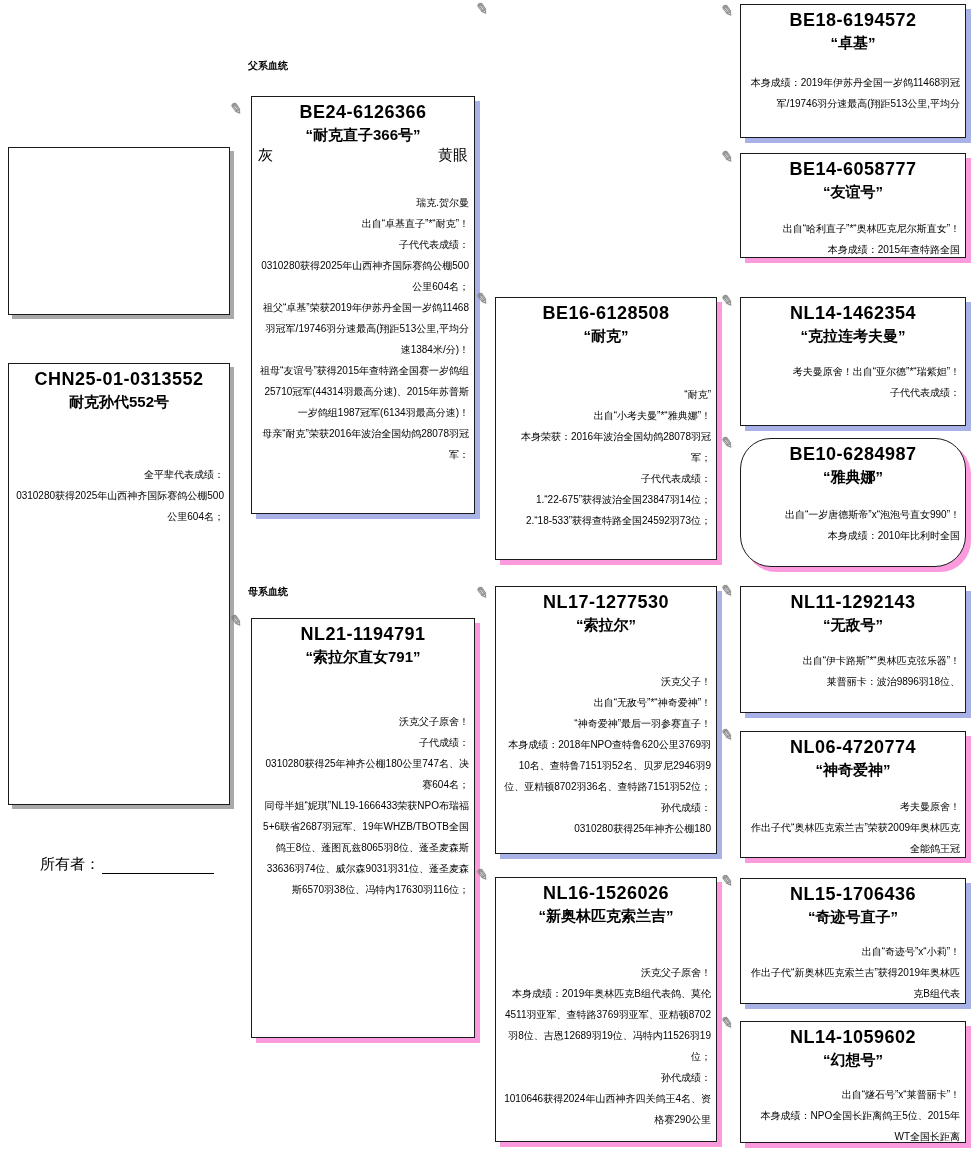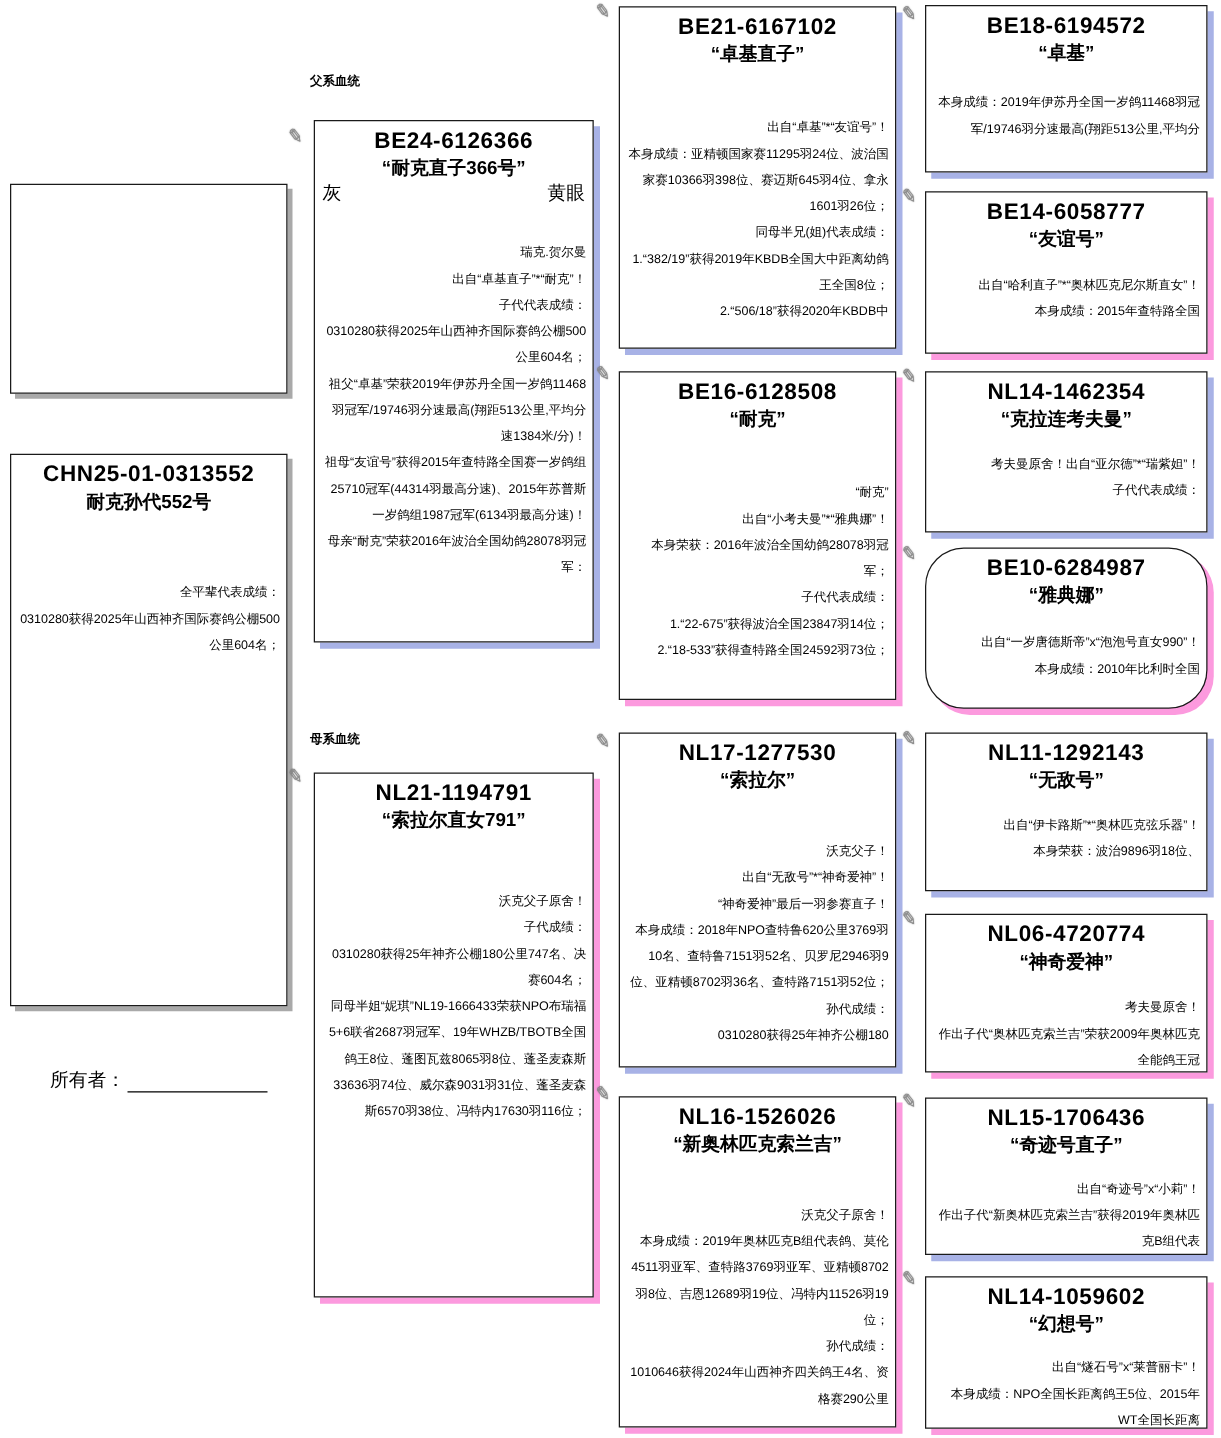--- a/index.html
+++ b/index.html
@@ -60,29 +60,20 @@
 
   <div class="box female" style="left:251px;top:618px;width:224px;height:420px;">
     <div class="ring">NL21-1194791</div>
     <div class="pname">“索拉尔直女791”</div>
     <div class="pbody" style="margin-top:44px;">沃克父子原舍！
 子代成绩：
 0310280获得25年神齐公棚180公里747名、决赛604名；
 同母半姐“妮琪”NL19-1666433荣获NPO布瑞福5+6联省2687羽冠军、19年WHZB/TBOTB全国鸽王8位、蓬图瓦兹8065羽8位、蓬圣麦森斯33636羽74位、威尔森9031羽31位、蓬圣麦森斯6570羽38位、冯特内17630羽116位；</div>
   </div>
 
-  <div class="box male" style="left:495px;top:5px;width:222px;height:274px;">
-    <div class="ring">BE21-6167102</div>
-    <div class="pname">“卓基直子”</div>
-    <div class="pbody" style="margin-top:38px;">出自“卓基”*“友谊号”！
-本身成绩：亚精顿国家赛11295羽24位、波治国家赛10366羽398位、赛迈斯645羽4位、拿永1601羽26位；
-同母半兄(姐)代表成绩：
-1.“382/19”获得2019年KBDB全国大中距离幼鸽王全国8位；
-2.“506/18”获得2020年KBDB中</div>
-  </div>
 
   <div class="box female" style="left:495px;top:297px;width:222px;height:263px;">
     <div class="ring">BE16-6128508</div>
     <div class="pname">“耐克”</div>
     <div class="pbody" style="margin-top:38px;">“耐克”
 出自“小考夫曼”*“雅典娜”！
 本身荣获：2016年波治全国幼鸽28078羽冠军；
 子代代表成绩：
 1.“22-675”获得波治全国23847羽14位；
 2.“18-533”获得查特路全国24592羽73位；</div>
@@ -106,21 +97,21 @@
 孙代成绩：
 1010646获得2024年山西神齐四关鸽王4名、资格赛290公里</div>
   </div>
 
   <div class="box male" style="left:740px;top:4px;width:226px;height:134px;">
     <div class="ring">BE18-6194572</div>
     <div class="pname">“卓基”</div>
     <div class="pbody" style="margin-top:19px;">本身成绩：2019年伊苏丹全国一岁鸽11468羽冠军/19746羽分速最高(翔距513公里,平均分</div>
   </div>
 
-  <div class="box female" style="left:740px;top:153px;width:226px;height:130px;">
+  <div class="box female" style="left:740px;top:153px;width:226px;height:105px;">
     <div class="ring">BE14-6058777</div>
     <div class="pname">“友谊号”</div>
     <div class="pbody" style="margin-top:16px;">出自“哈利直子”*“奥林匹克尼尔斯直女”！
 本身成绩：2015年查特路全国</div>
   </div>
 
   <div class="box male" style="left:740px;top:297px;width:226px;height:129px;">
     <div class="ring">NL14-1462354</div>
     <div class="pname">“克拉连考夫曼”</div>
     <div class="pbody" style="margin-top:15px;">考夫曼原舍！出自“亚尔德”*“瑞紫妲”！
@@ -131,21 +122,21 @@
     <div class="ring">BE10-6284987</div>
     <div class="pname">“雅典娜”</div>
     <div class="pbody" style="margin-top:17px;">出自“一岁唐德斯帝”x“泡泡号直女990”！
 本身成绩：2010年比利时全国</div>
   </div>
 
   <div class="box male" style="left:740px;top:586px;width:226px;height:127px;">
     <div class="ring">NL11-1292143</div>
     <div class="pname">“无敌号”</div>
     <div class="pbody" style="margin-top:15px;">出自“伊卡路斯”*“奥林匹克弦乐器”！
-本身荣获：波治9896羽18位、</div>
+莱普丽卡：波治9896羽18位、</div>
   </div>
 
   <div class="box female" style="left:740px;top:731px;width:226px;height:127px;">
     <div class="ring">NL06-4720774</div>
     <div class="pname">“神奇爱神”</div>
     <div class="pbody" style="margin-top:16px;">考夫曼原舍！
 作出子代“奥林匹克索兰吉”荣获2009年奥林匹克全能鸽王冠</div>
   </div>
 
   <div class="box male" style="left:740px;top:878px;width:226px;height:126px;">

